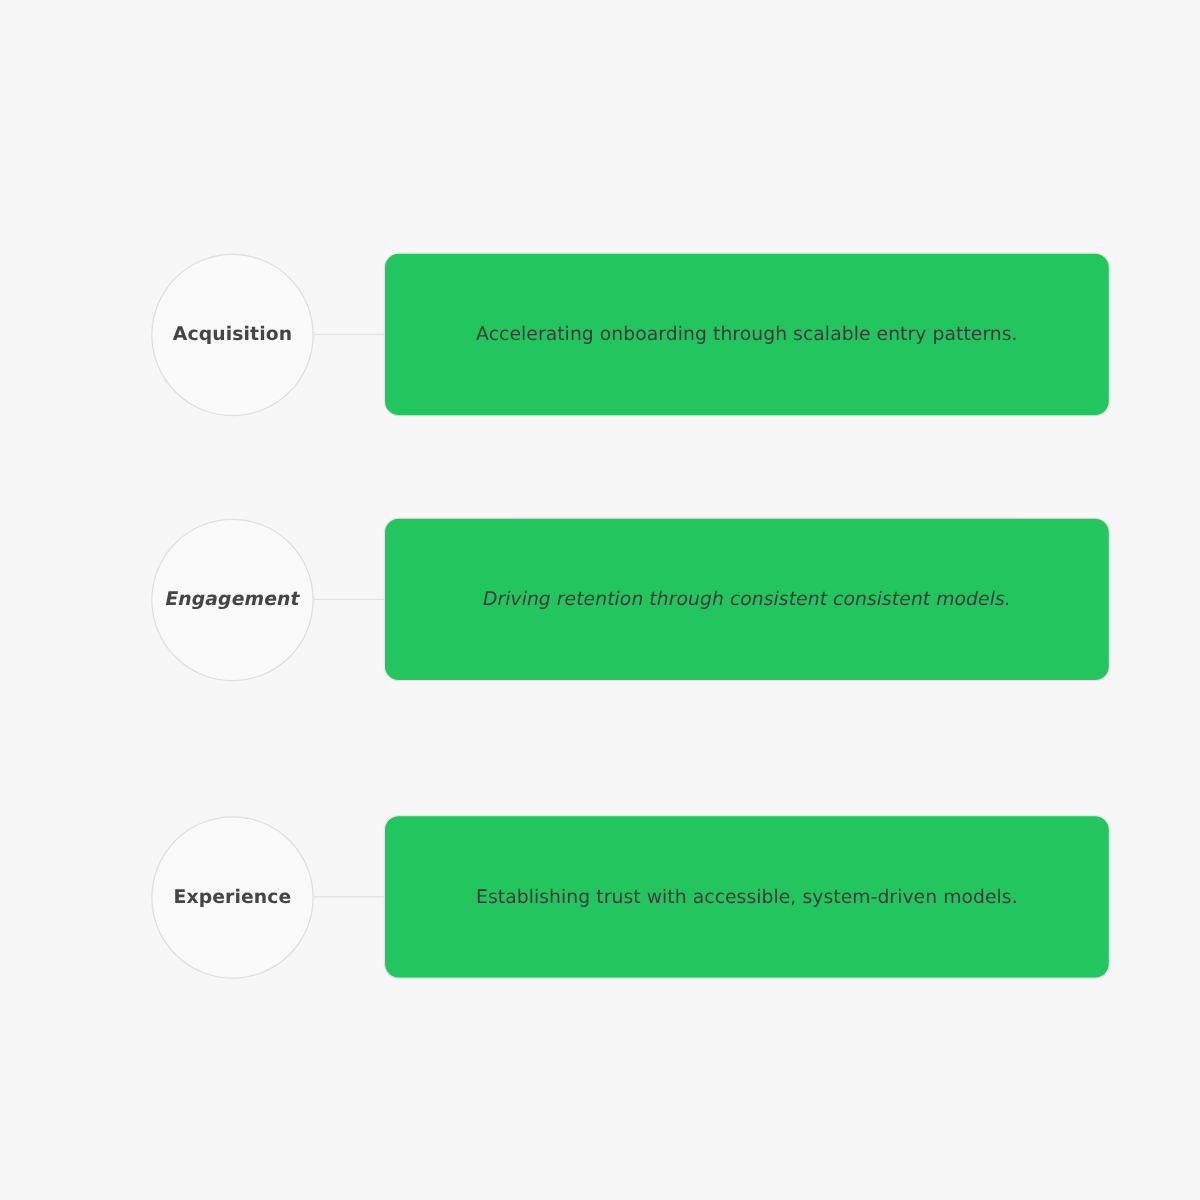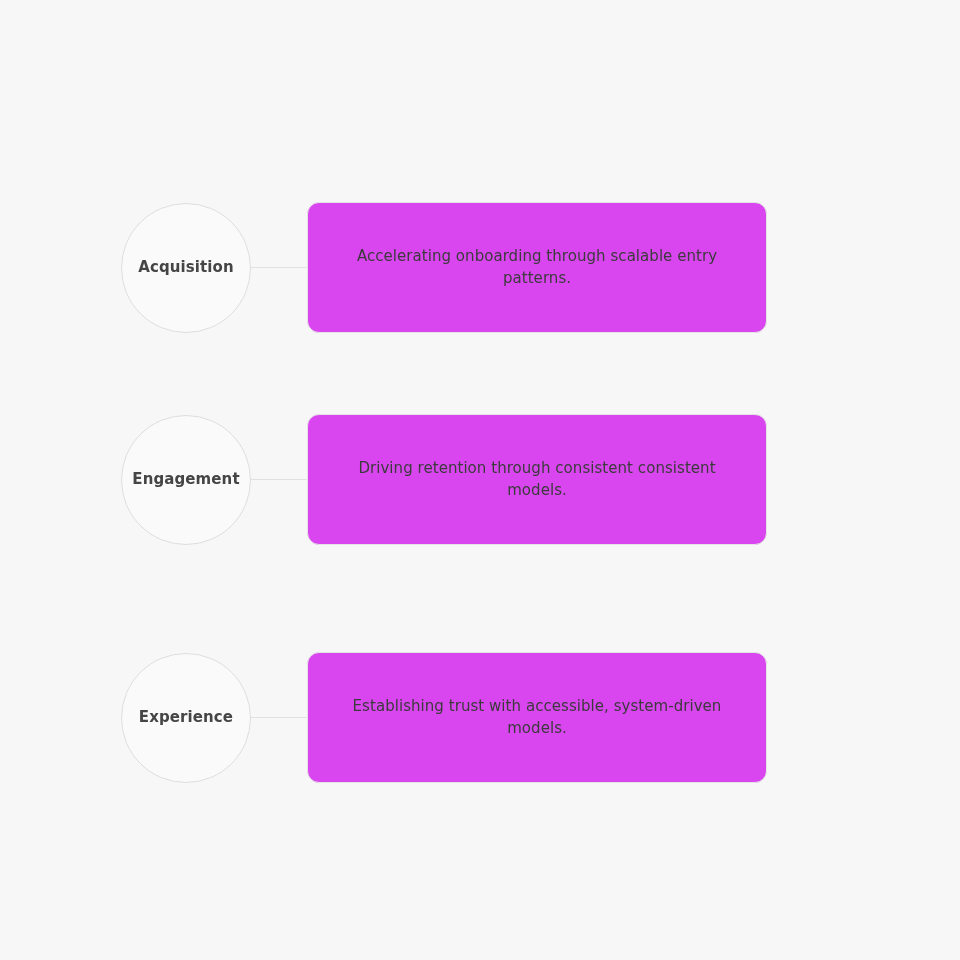--- a/index.html
+++ b/index.html
@@ -25,21 +25,21 @@
   .flow-row {
     position: absolute;
     left: 121px;
     display: flex;
     align-items: center;
     height: 131px;
   }
 
   
   .flow-row.row-0 { top: 202px; }
-  .flow-row.row-1 { top: 414px; }
+  .flow-row.row-1 { top: 414px; font-style: italic; }
   .flow-row.row-2 { top: 652px; }
 
   .stage-node {
     width: 130px;
     height: 130px;
     min-width: 130px;
     border-radius: 50%;
     border: 1px solid #dedede;
     background: #fafafa;
     display: flex;
@@ -59,24 +59,24 @@
   }
 
   .stage-connector {
     width: 56px;
     height: 1px;
     background: #e1e1e1;
     flex-shrink: 0;
   }
 
   .stage-card {
-    width: 460px;
+    width: 581px;
     height: 131px;
     box-sizing: border-box;
-    background: #d946ef;
+    background: #22c55e;
     border: 1px solid #e4e4e4;
     border-radius: 12px;
     display: flex;
     align-items: center;
     justify-content: center;
     padding: 0 28px;
   }
 
   .stage-card-text {
     font-size: 15px;

